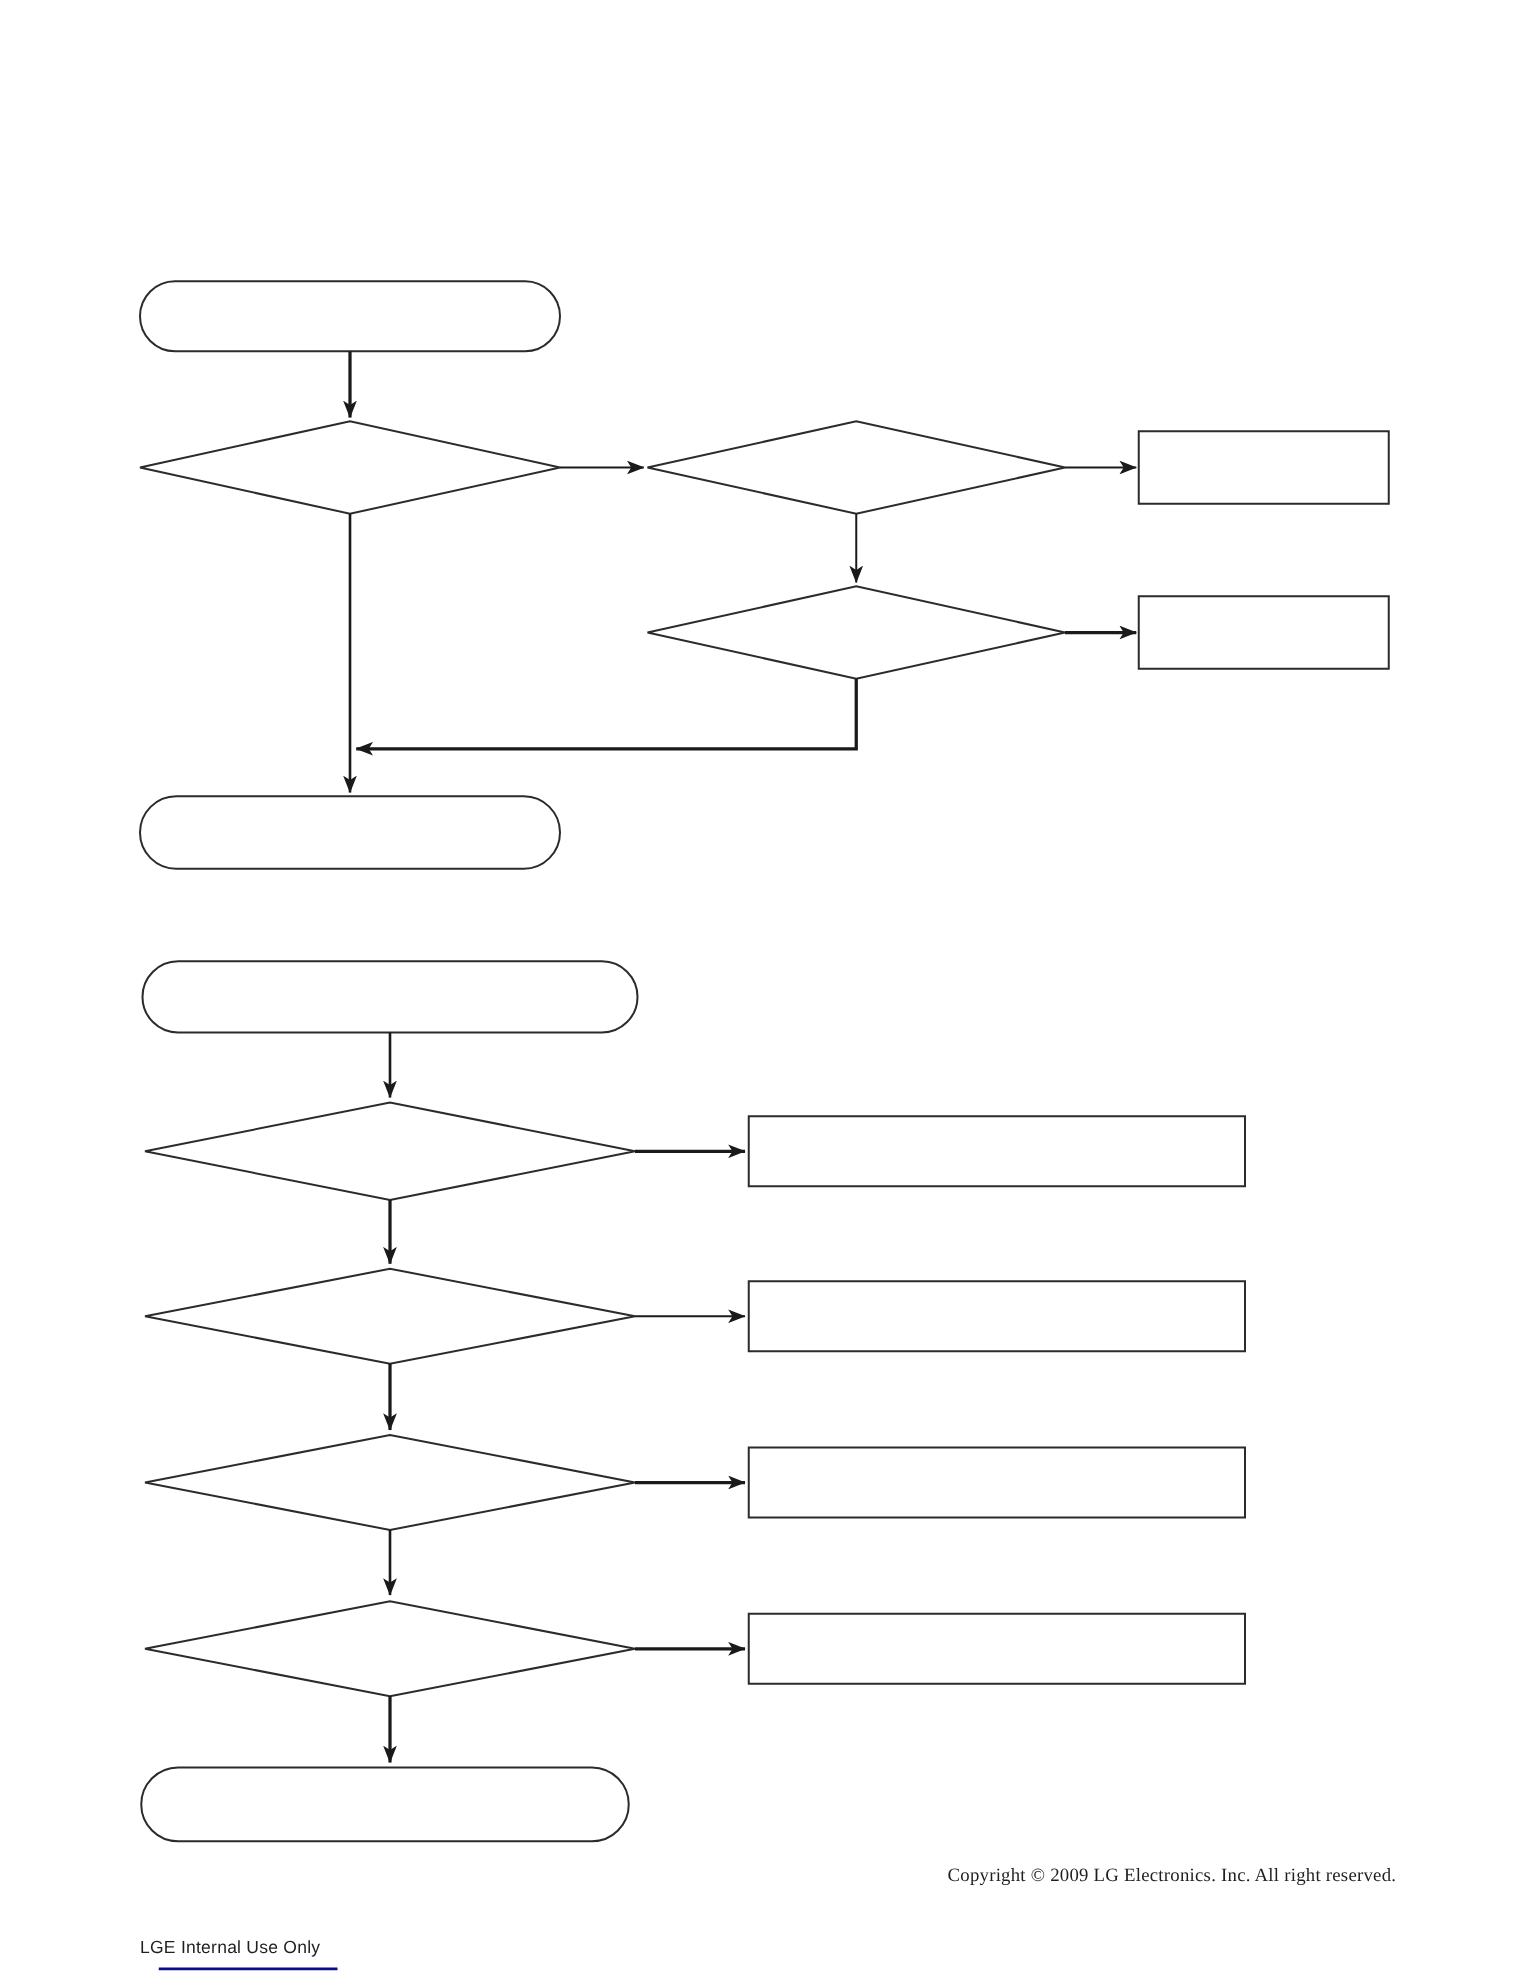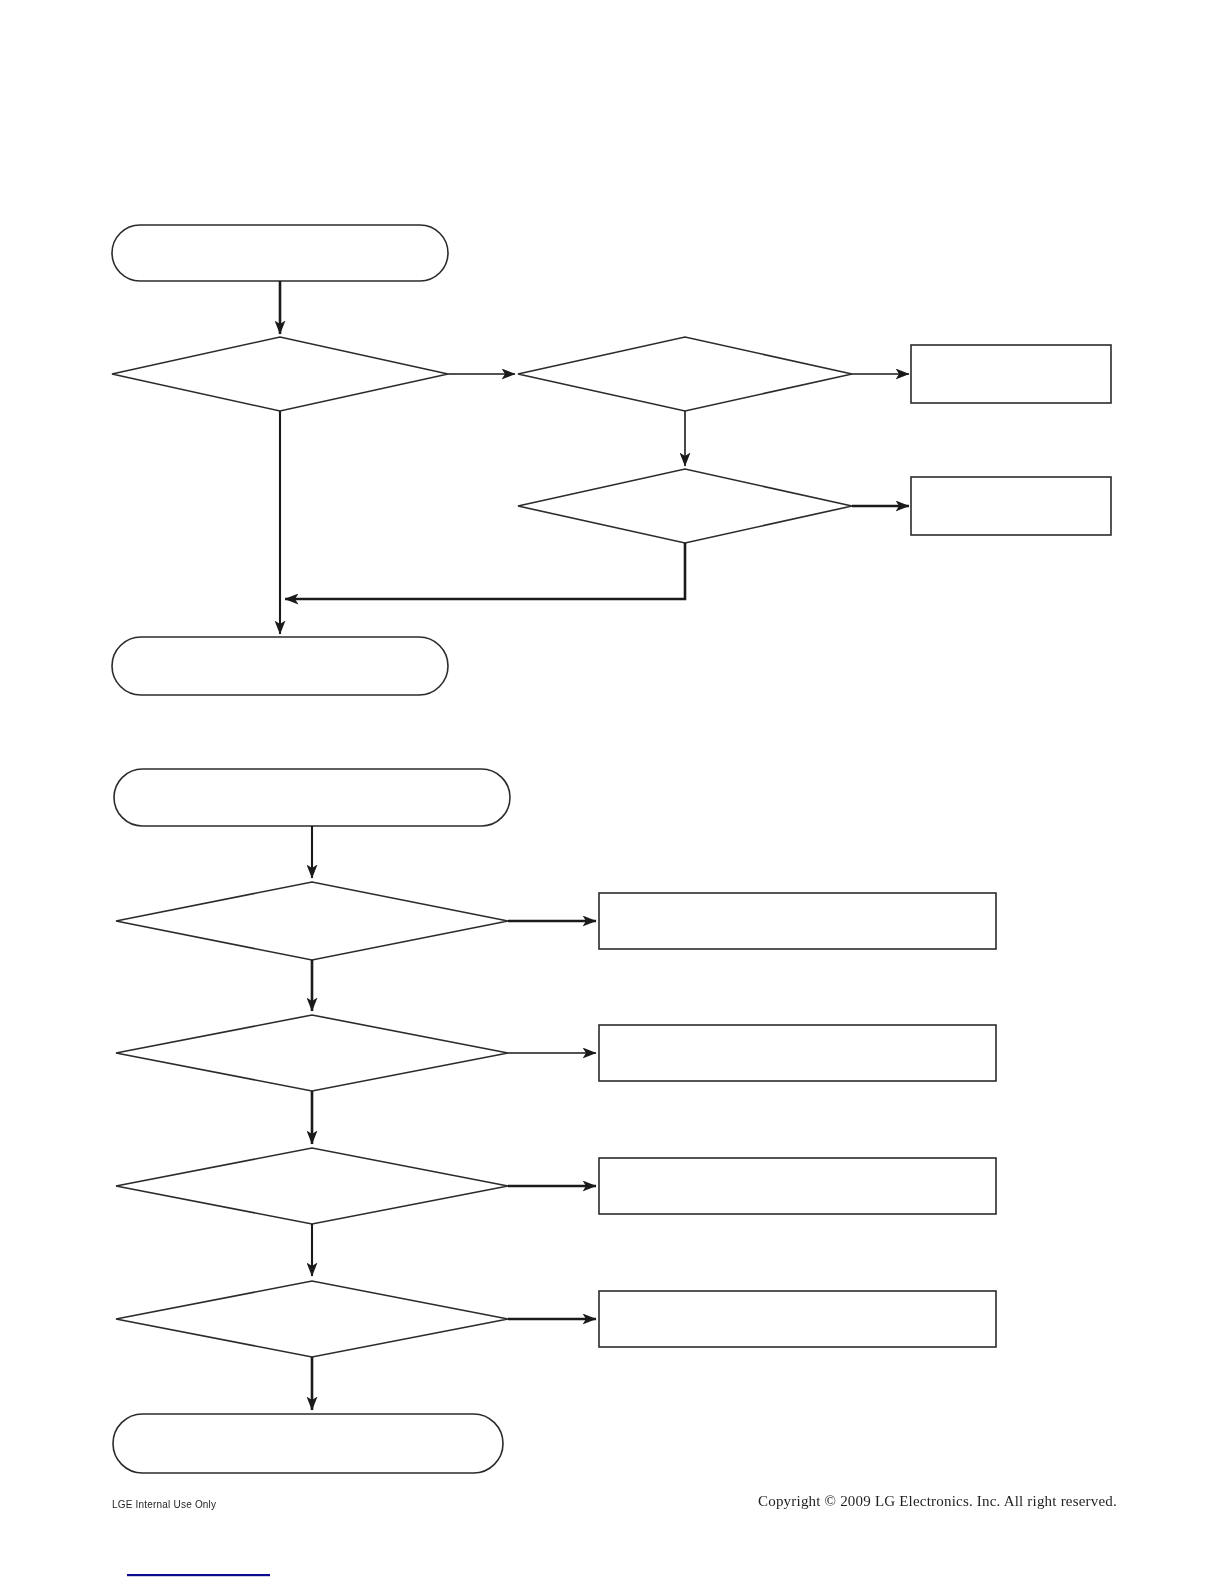--- a/index.html
+++ b/index.html
@@ -33,22 +33,22 @@
   .connector {
     stroke: #1a1a1a;
     fill: none;
   }
   .thin  { stroke-width: 1.6; }
   .med   { stroke-width: 2.1; }
   .thick { stroke-width: 2.6; }
   .footer-left {
     position: absolute;
     left: 112px;
-    top: 1499px;
-    font-size: 10px;
+    top: 1549px;
+    font-size: 14px;
     color: #1f1f1f;
     letter-spacing: 0.2px;
     white-space: nowrap;
   }
   .footer-right {
     position: absolute;
     right: 107px;
     top: 1490px;
     font-size: 15px;
     line-height: 22px;

